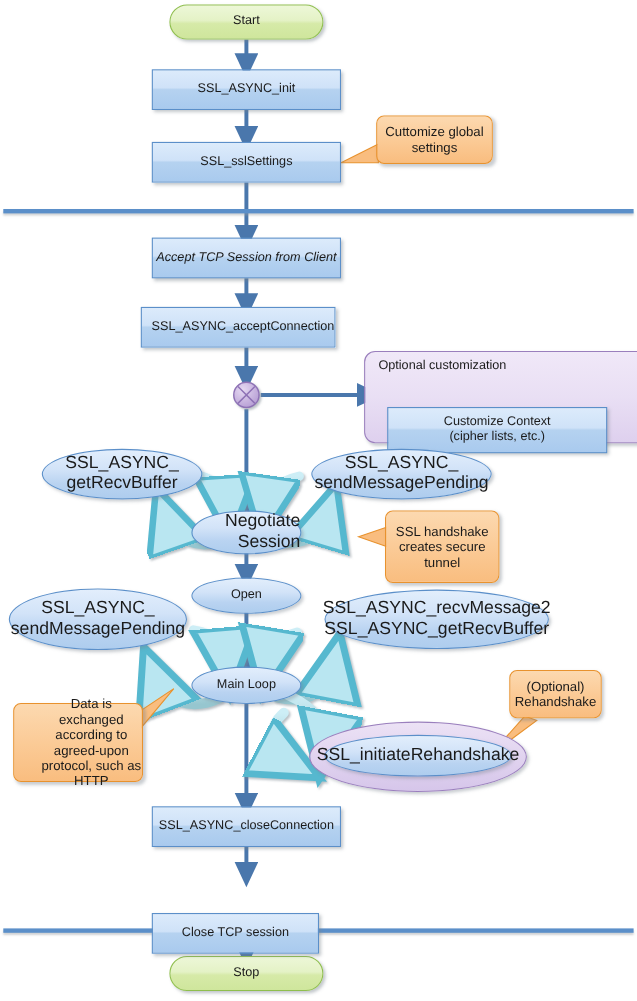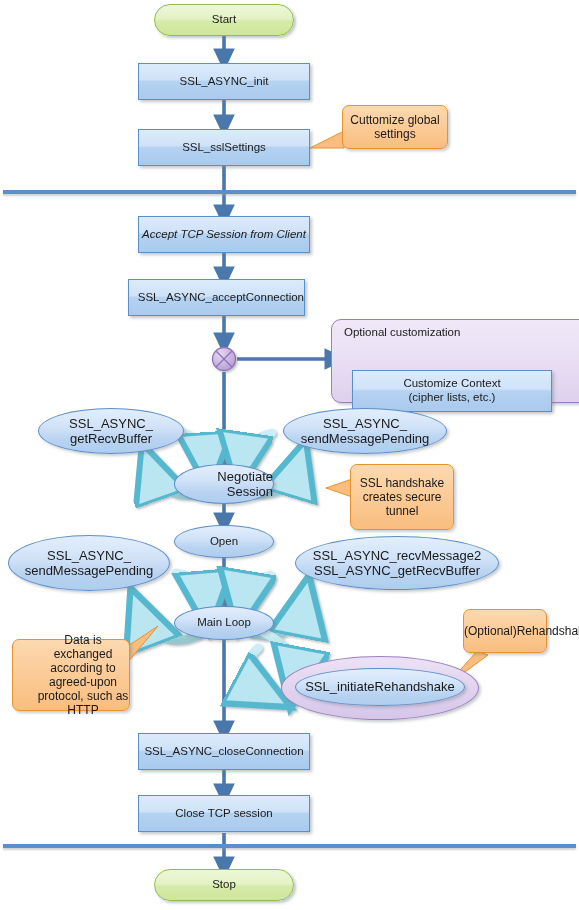--- a/index.html
+++ b/index.html
@@ -22,21 +22,21 @@
     border:1px solid #8fbe4e;border-radius:17px;
     background:linear-gradient(to bottom,#edf7d8 0%,#e4f2c6 45%,#d6eaa8 55%,#cfe69c 100%);
     box-shadow:2px 2px 3px rgba(120,130,140,.45);
     font-size:11.5px;
   }
   
   .ell{
     border:1px solid #5b8fc9;border-radius:50%;
     background:linear-gradient(to bottom,#e2eefc 0%,#d2e3f8 40%,#b9d3f1 70%,#aecdee 100%);
     box-shadow:2px 2px 3px rgba(120,130,140,.40);
-    font-size:13px;
+    font-size:16px;
   }
   .ell.big{font-size:11.5px;}
   
   .ell-purple{
     border:1px solid #9a7fbd;border-radius:50%;
     background:linear-gradient(to bottom,#ece2f5 0%,#e2d5f0 45%,#d6c6ea 100%);
     box-shadow:2px 2px 3px rgba(120,130,140,.40);
   }
   
   .panel-purple{
@@ -156,21 +156,21 @@
   </div>
   <div class="node proc" style="left:138px;top:216px;width:172px;height:37px;font-style:italic;">
     <span>Accept TCP Session from Client</span>
   </div>
   <div class="node proc" style="left:128px;top:279px;width:177px;height:37px;justify-content:flex-end;">
     <span>SSL_ASYNC_acceptConnection</span>
   </div>
   <div class="node proc" style="left:138px;top:733px;width:172px;height:37px;">
     <span>SSL_ASYNC_closeConnection</span>
   </div>
-  <div class="node proc" style="left:138px;top:795px;width:172px;height:37px;">
+  <div class="node proc" style="left:138px;top:830px;width:152px;height:37px;">
     <span>Close TCP session</span>
   </div>
 
   <div class="node ell" style="left:38px;top:408px;width:146px;height:46px;flex-direction:column;">
     <span>SSL_ASYNC_</span>
     <span>getRecvBuffer</span>
   </div>
   <div class="node ell" style="left:283px;top:408px;width:164px;height:46px;flex-direction:column;">
     <span>SSL_ASYNC_</span>
     <span>sendMessagePending</span>
@@ -206,18 +206,18 @@
     <span>creates secure</span>
     <span>tunnel</span>
   </div>
   <div class="node callout" style="left:12px;top:639px;width:118px;height:72px;flex-direction:column;padding-left:24px;">
     <span>Data is exchanged</span>
     <span>according to</span>
     <span>agreed-upon</span>
     <span>protocol, such as</span>
     <span>HTTP</span>
   </div>
-  <div class="node callout" style="left:463px;top:609px;width:84px;height:44px;flex-direction:row;justify-content:space-between;">
+  <div class="node callout" style="left:463px;top:609px;width:84px;height:44px;flex-direction:column;">
     <span>(Optional)</span>
     <span>Rehandshake</span>
   </div>
 
 </div>
 
 </body></html>

